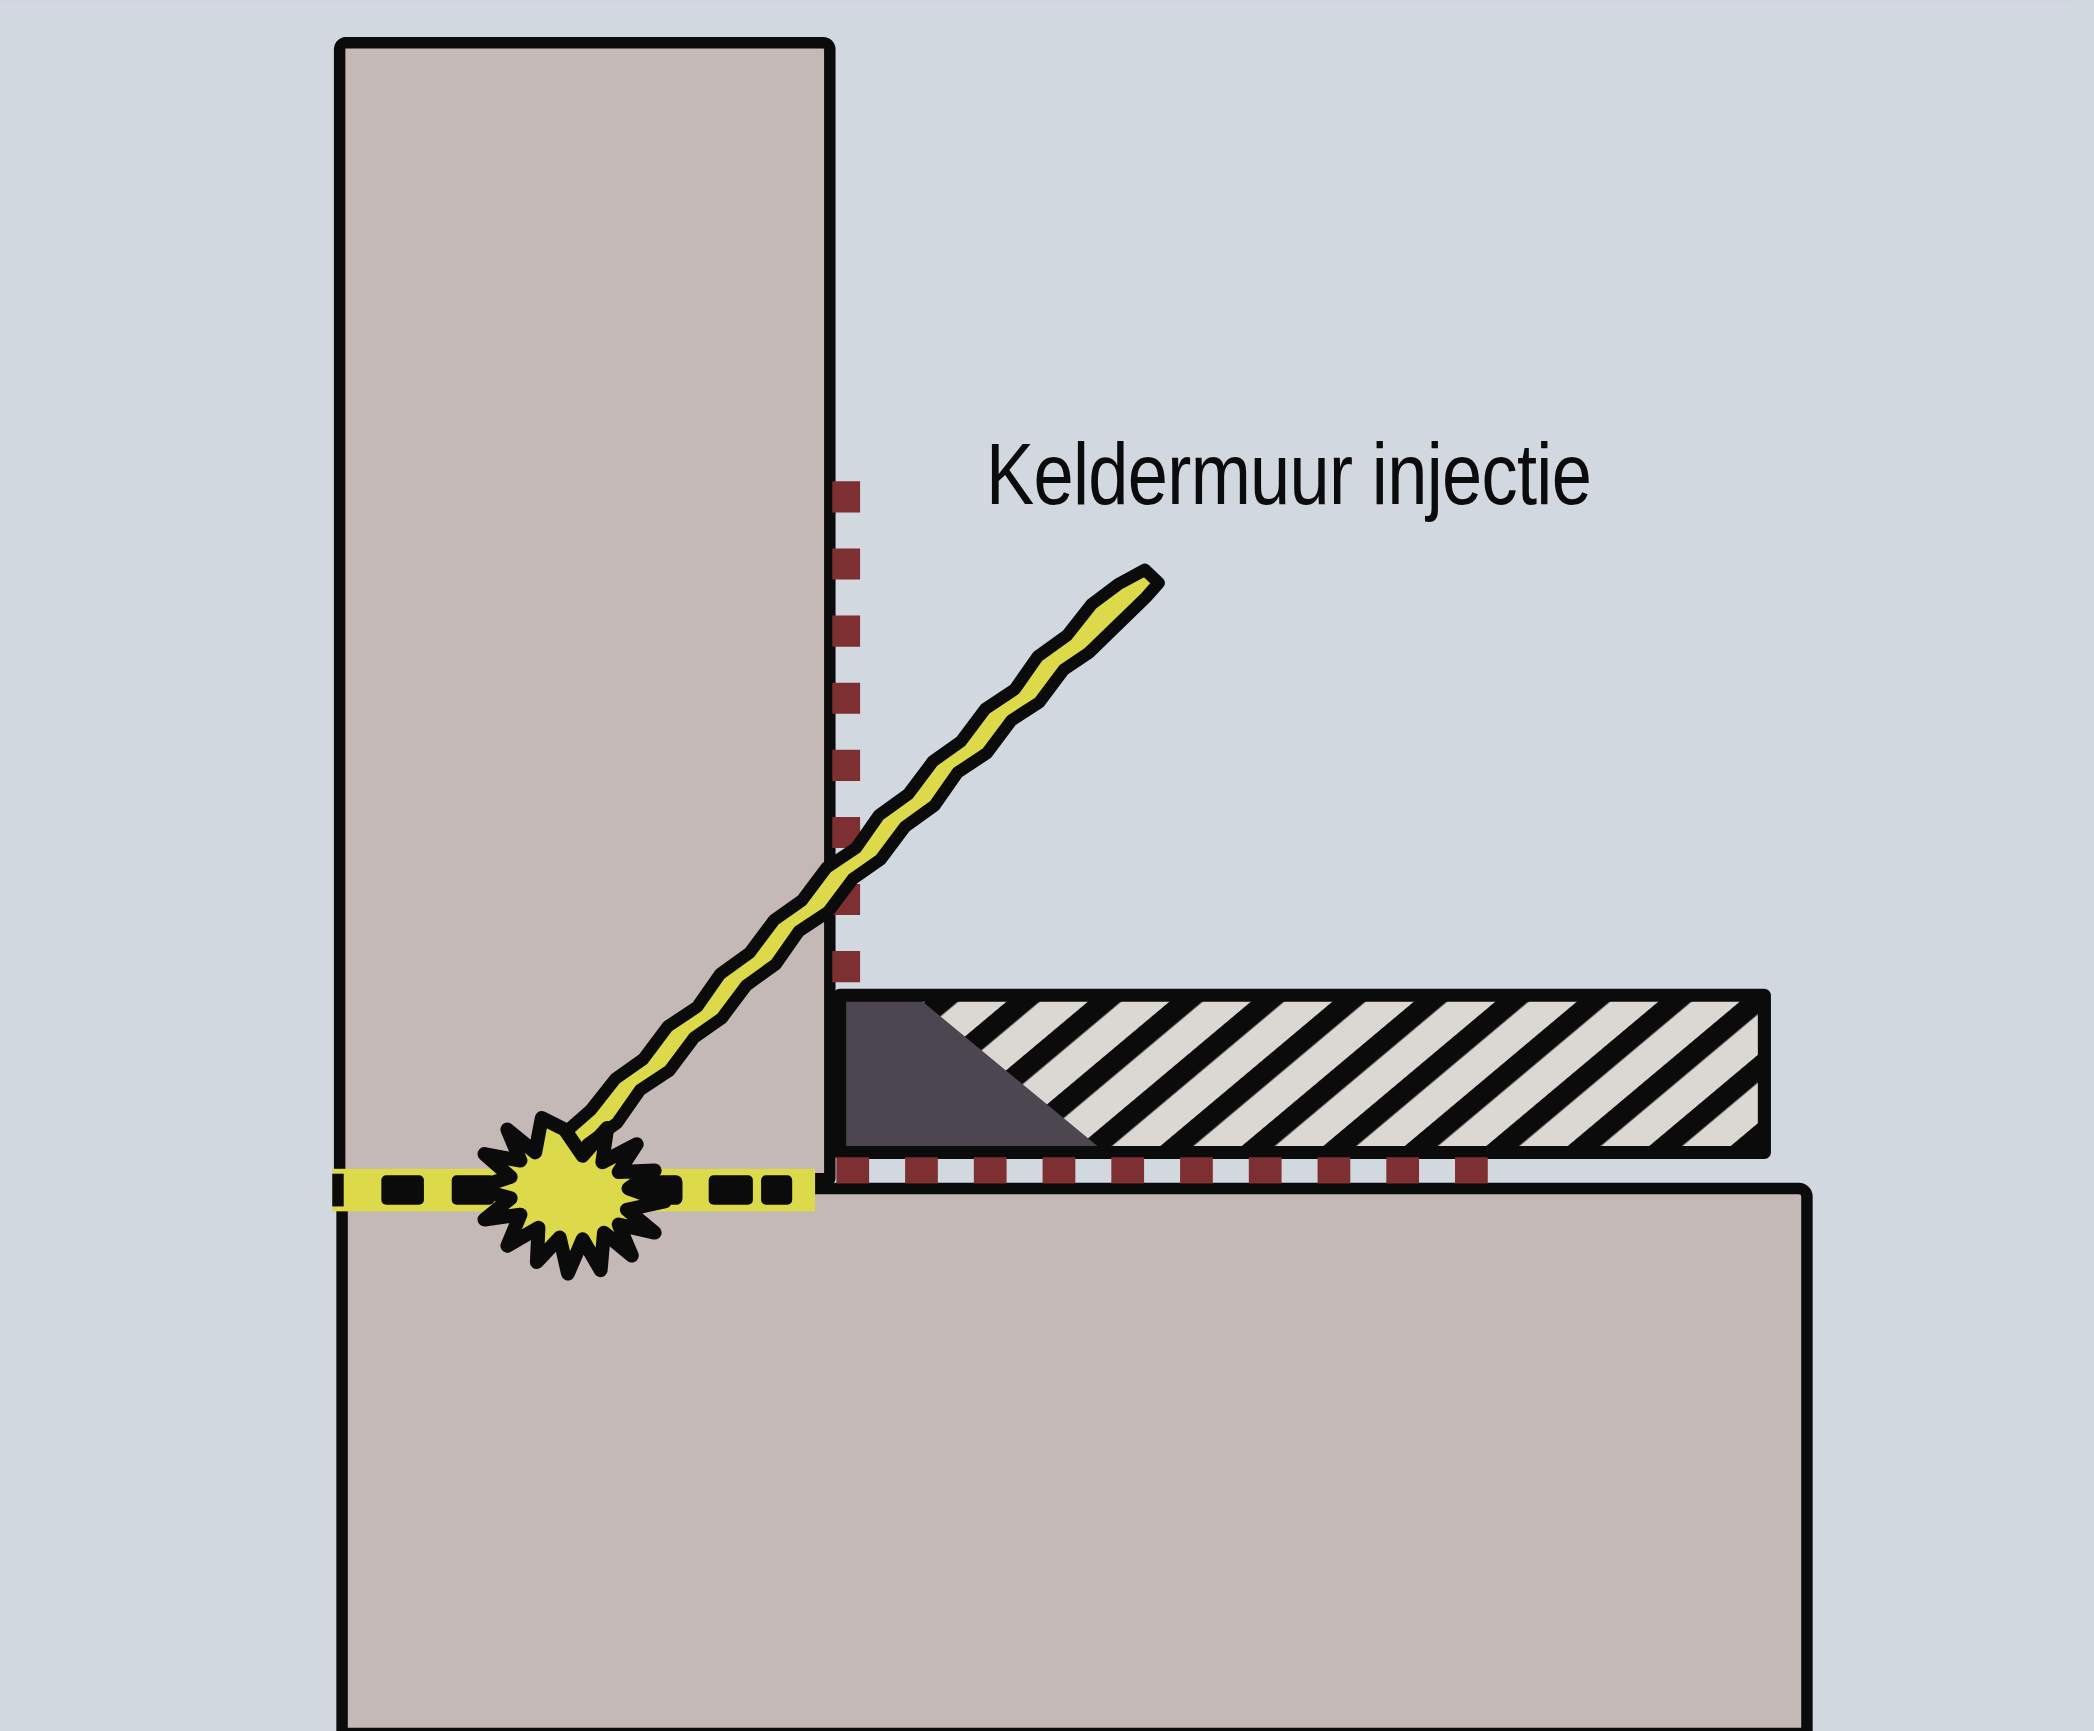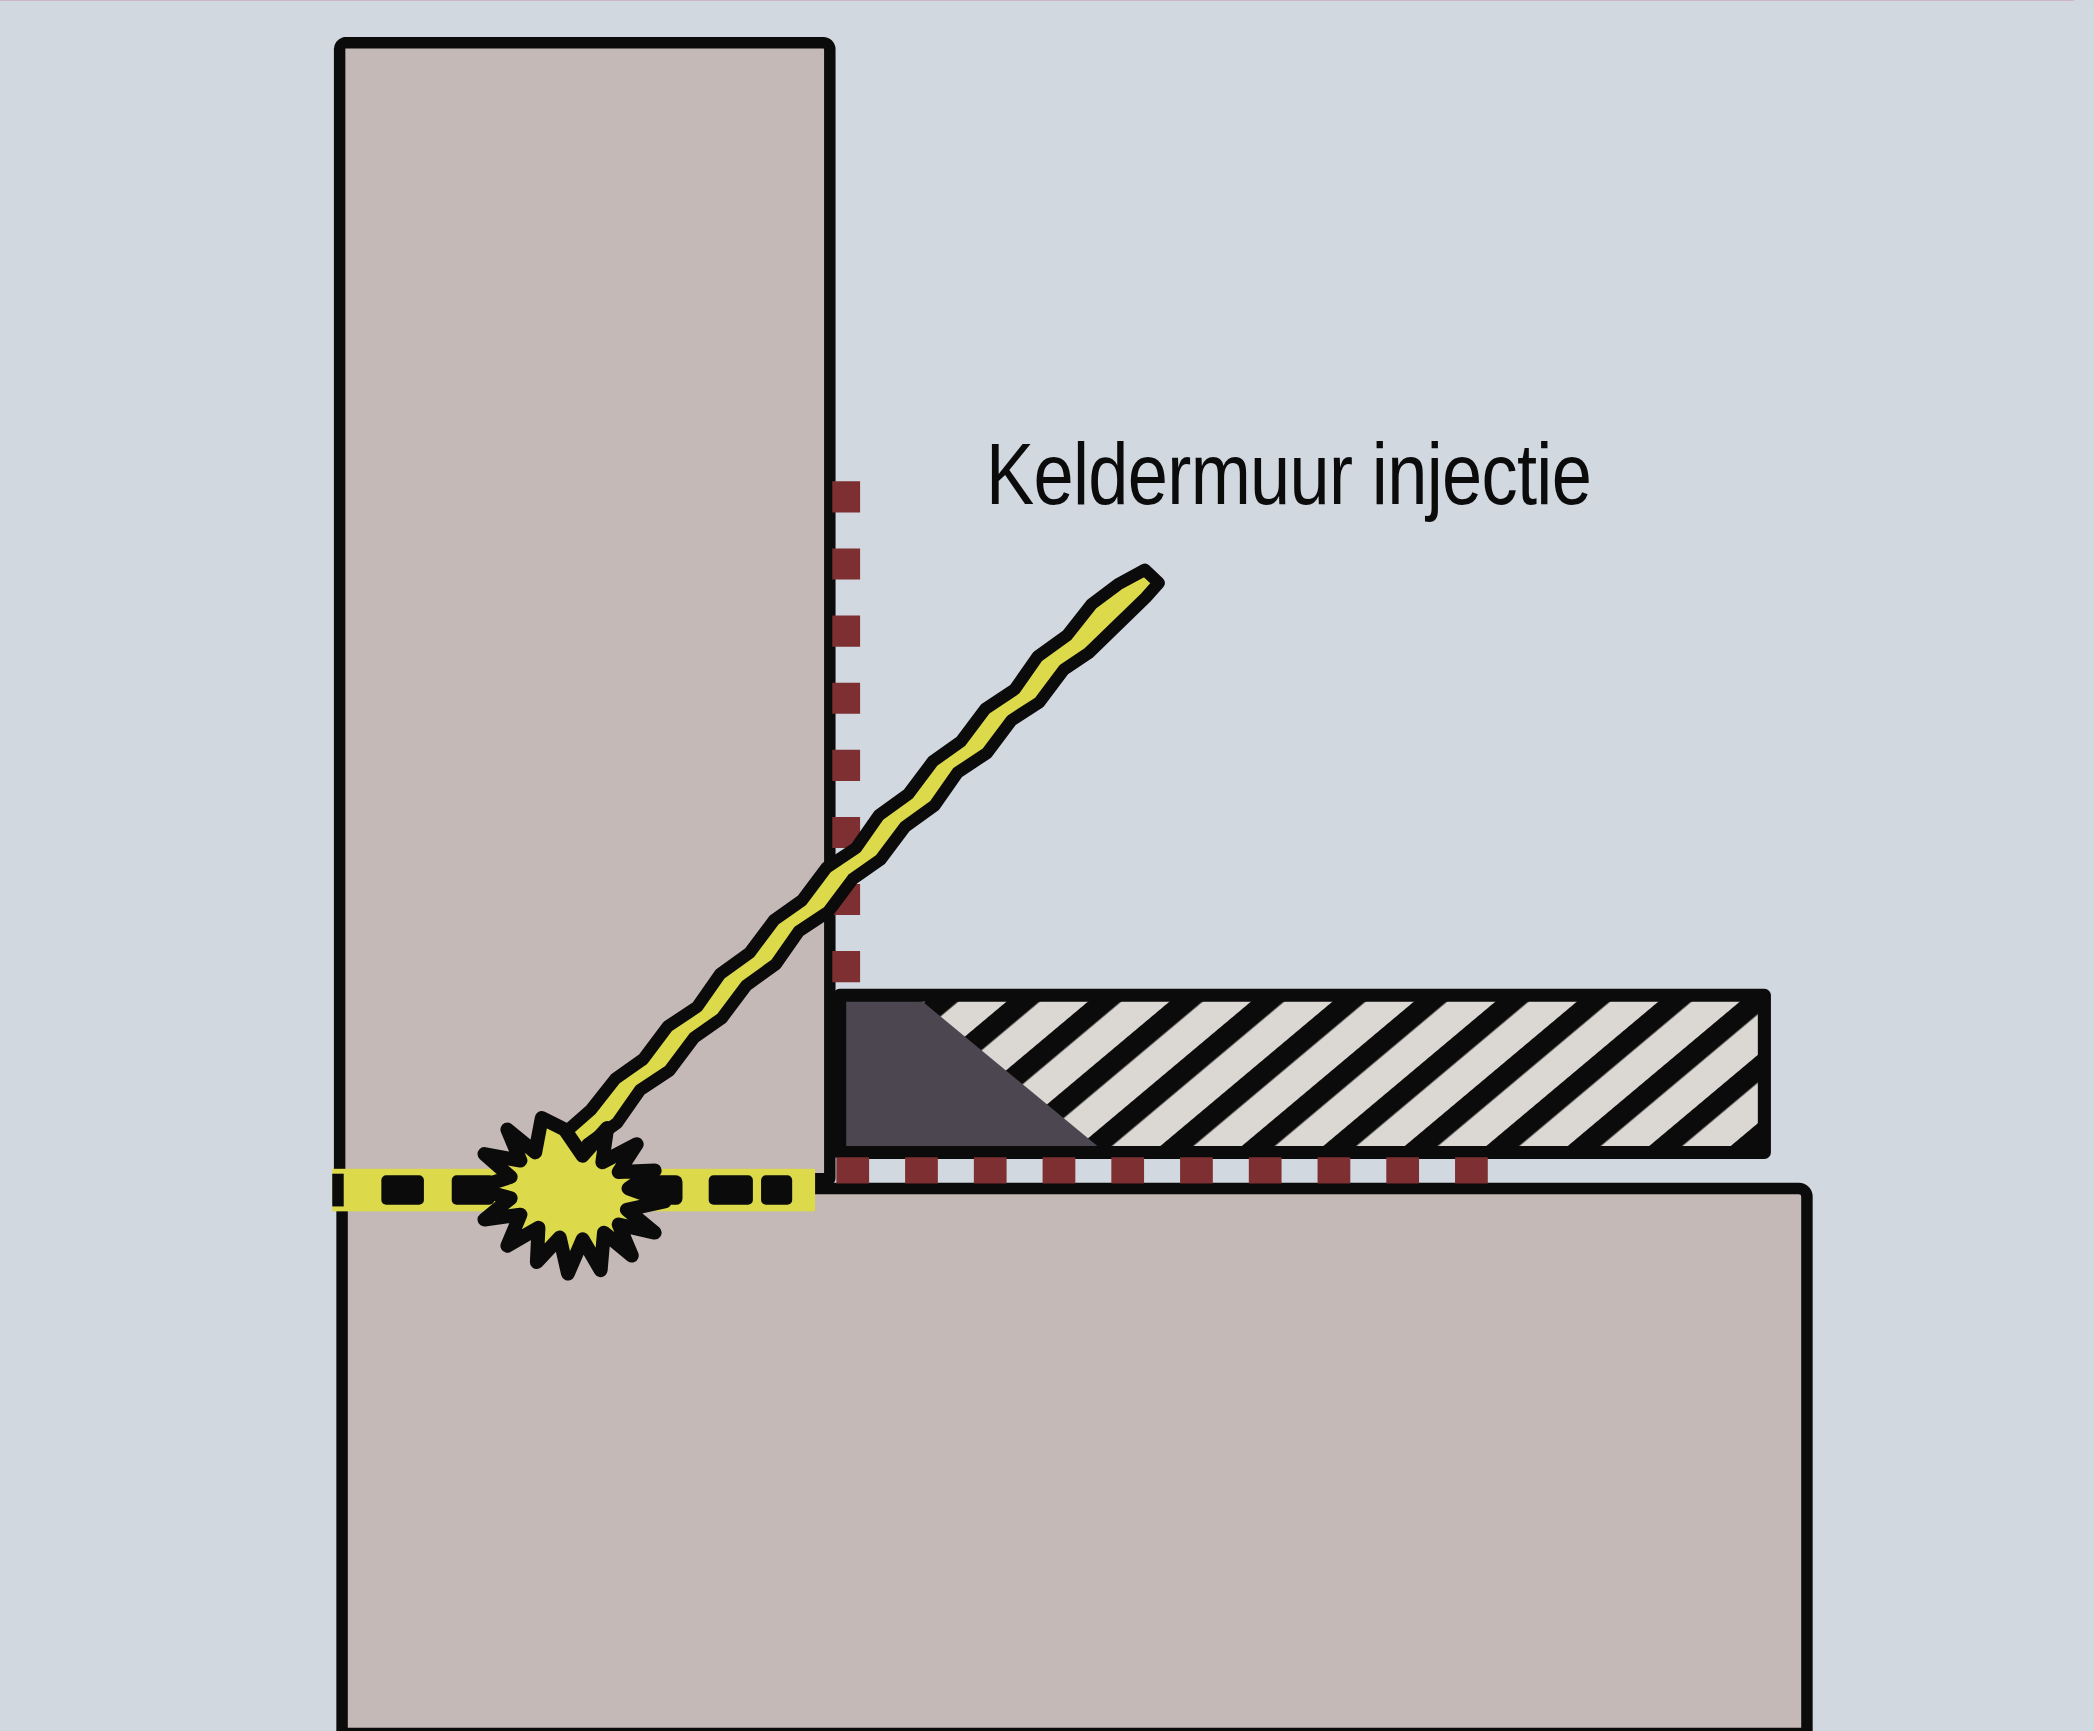--- a/index.html
+++ b/index.html
@@ -10,21 +10,21 @@
   body {
     width: 2095px;
     height: 1732px;
     overflow: hidden;
     font-family: "Liberation Sans", sans-serif;
   }
   #diagram-root {
     position: relative;
     width: 2074px;
     height: 1732px;
-    background: #be185d;
+    background: #f0abfc;
   }
   #scene-svg {
     position: absolute;
     left: 0;
     top: 0;
     width: 2095px;
     height: 1732px;
     display: block;
   }
   #title-label {

